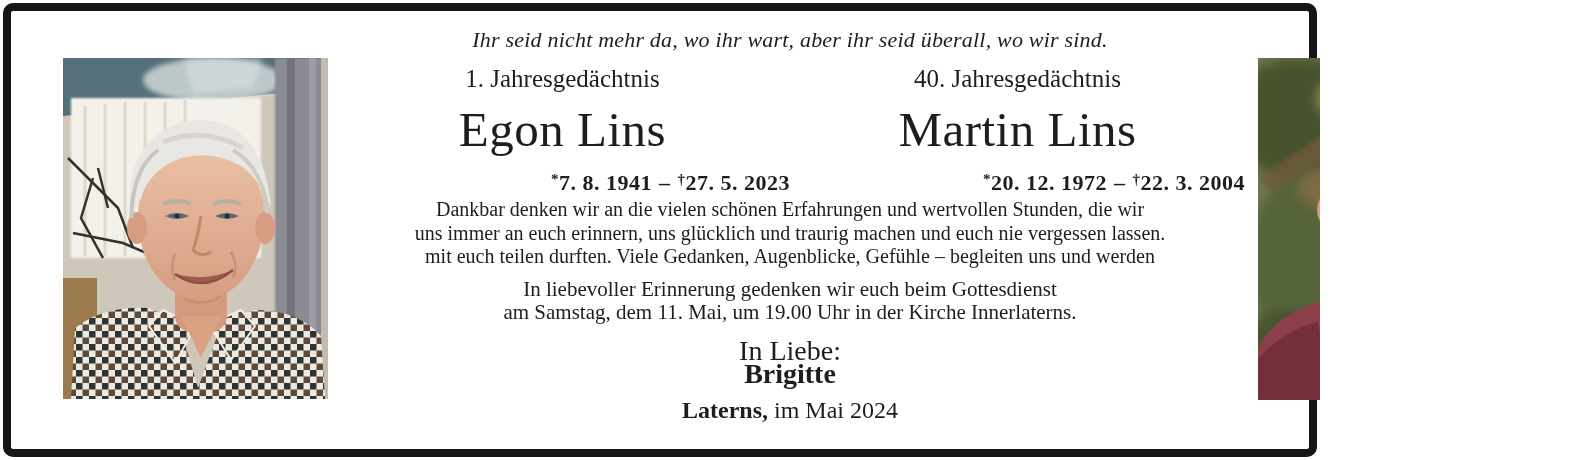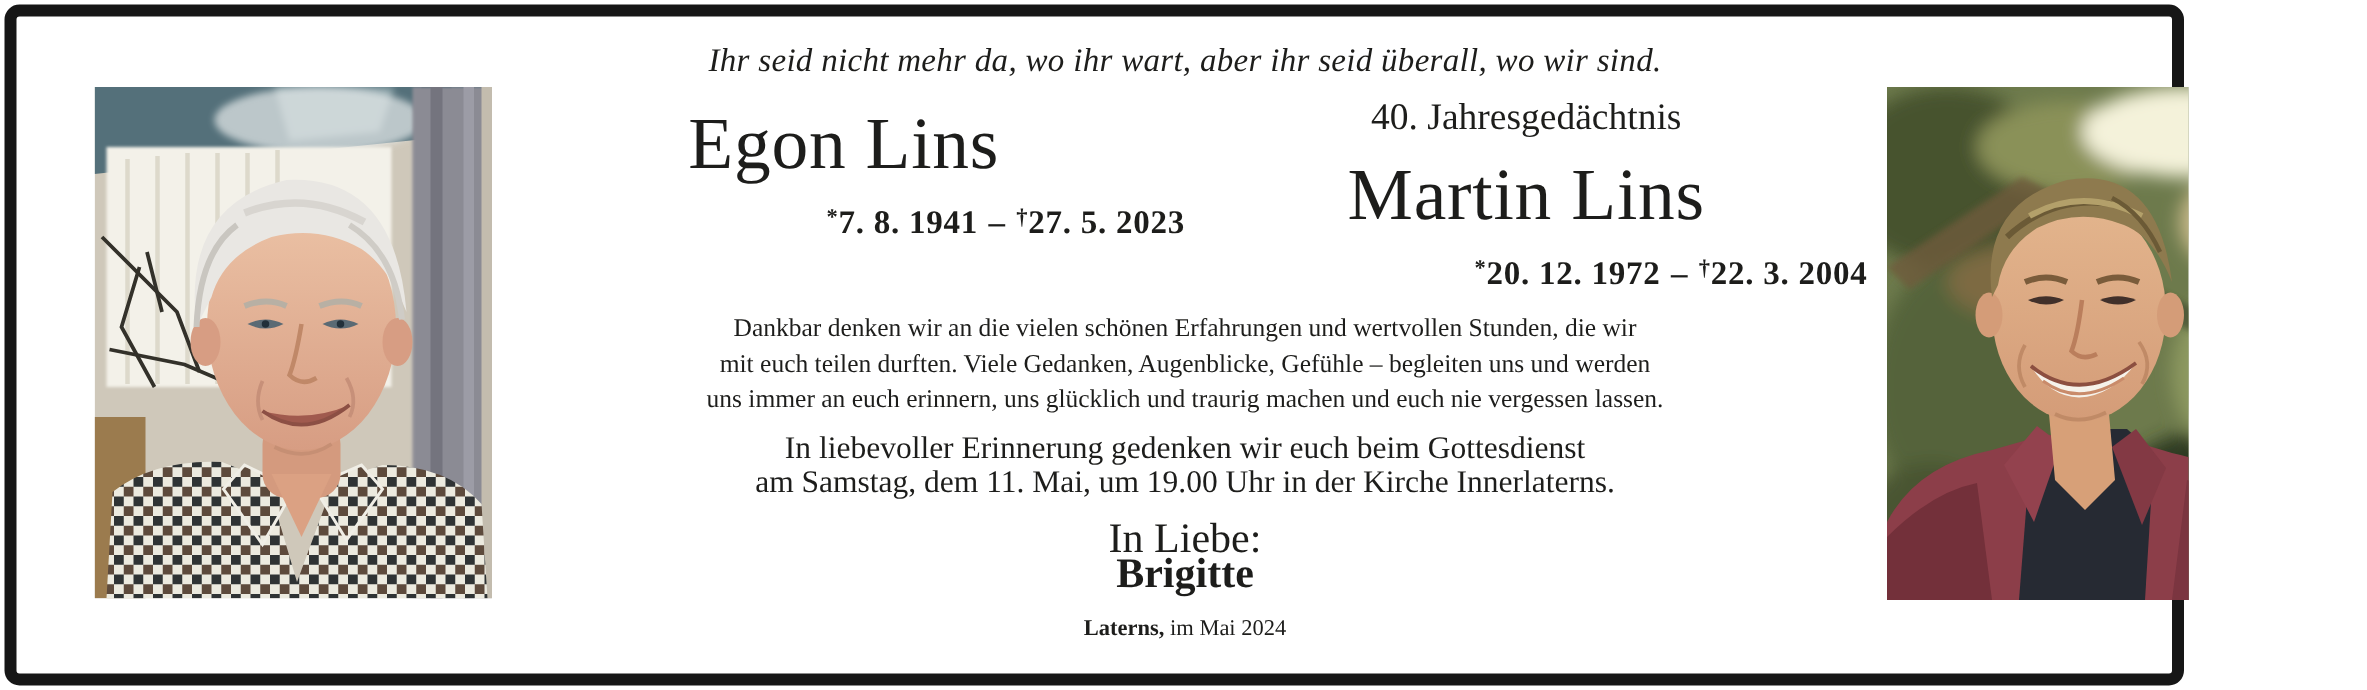--- a/index.html
+++ b/index.html
@@ -3,21 +3,21 @@
 <meta charset="utf-8">
 <style>
   * { margin: 0; padding: 0; box-sizing: border-box; }
   html, body { background: #ffffff; }
   body {
     font-family: "Liberation Serif", "DejaVu Serif", serif;
     color: #1d1d1b;
   }
   .card {
     position: relative;
-    width: 1459px;
+    width: 1320px;
     height: 460px;
     background: #ffffff;
     overflow: hidden;
   }
   .frame {
     position: absolute;
     inset: 3px;
     border: 8px solid #161616;
     border-radius: 10px;
     pointer-events: none;
@@ -62,25 +62,25 @@
   .person-dates {
     font-size: 22px;
     font-weight: bold;
     line-height: 30px;
     margin-top: 4px;
     letter-spacing: 0.5px;
     text-align: right;
   }
   .sym { font-size: 15px; vertical-align: 6px; font-weight: bold; }
   .dash-sep { margin: 0 7px; }
-  .body-block { margin-top: 10px; font-size: 17px; line-height: 23.5px; }
+  .body-block { font-size: 20px; line-height: 23.5px; }
   .service-block { margin-top: 9px; font-size: 21px; line-height: 23.5px; }
   .farewell-block { margin-top: 14px; font-size: 28px; line-height: 23px; }
   .bold { font-weight: bold; }
-  .place-line { margin-top: 12px; font-size: 15px; line-height: 26px; }
+  .place-line { margin-top: 12px; font-size: 24px; line-height: 26px; }
 </style>
 </head>
 <body>
 
 <div class="card">
   <div class="frame"></div>
 
   <div class="photo photo-left">
     <svg viewBox="0 0 265 341" preserveAspectRatio="none">
       <defs>
@@ -239,34 +239,35 @@
 
       <path d="M 112 218 Q 128 226 146 217" stroke="#c08a66" stroke-width="2.5" fill="none"></path>
     </svg>
   </div>
 
   <div class="center-col">
     <div class="quote">Ihr seid nicht mehr da, wo ihr wart, aber ihr seid überall, wo wir sind.</div>
 
     <div class="persons-row">
       <div class="person-col">
+        <div class="anniversary">1. Jahresgedächtnis</div>
         <div class="person-name">Egon Lins</div>
         <div class="person-dates"><span class="sym">*</span><span>7. 8. 1941</span><span class="dash-sep">–</span><span class="sym">†</span><span>27. 5. 2023</span></div>
       </div>
       <div class="person-col">
         <div class="anniversary">40. Jahresgedächtnis</div>
         <div class="person-name">Martin Lins</div>
         <div class="person-dates"><span class="sym">*</span><span>20. 12. 1972</span><span class="dash-sep">–</span><span class="sym">†</span><span>22. 3. 2004</span></div>
       </div>
     </div>
 
     <div class="body-block">
       <div>Dankbar denken wir an die vielen schönen Erfahrungen und wertvollen Stunden, die wir</div>
+      <div>uns immer an euch erinnern, uns glücklich und traurig machen und euch nie vergessen lassen.</div>
       <div>mit euch teilen durften. Viele Gedanken, Augenblicke, Gefühle – begleiten uns und werden</div>
-      <div>uns immer an euch erinnern, uns glücklich und traurig machen und euch nie vergessen lassen.</div>
     </div>
 
     <div class="service-block">
       <div>In liebevoller Erinnerung gedenken wir euch beim Gottesdienst</div>
       <div>am Samstag, dem 11. Mai, um 19.00 Uhr in der Kirche Innerlaterns.</div>
     </div>
 
     <div class="farewell-block">
       <div>In Liebe:</div>
       <div class="bold">Brigitte</div>

